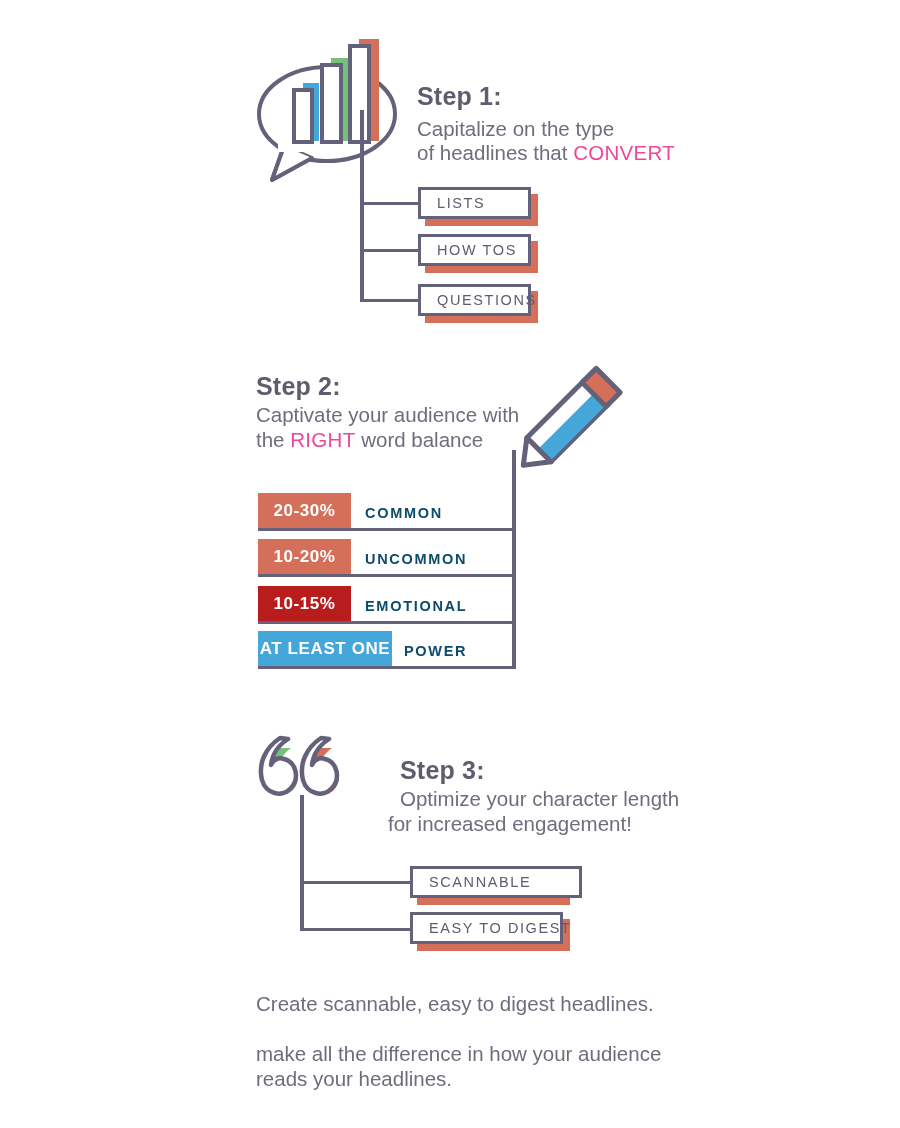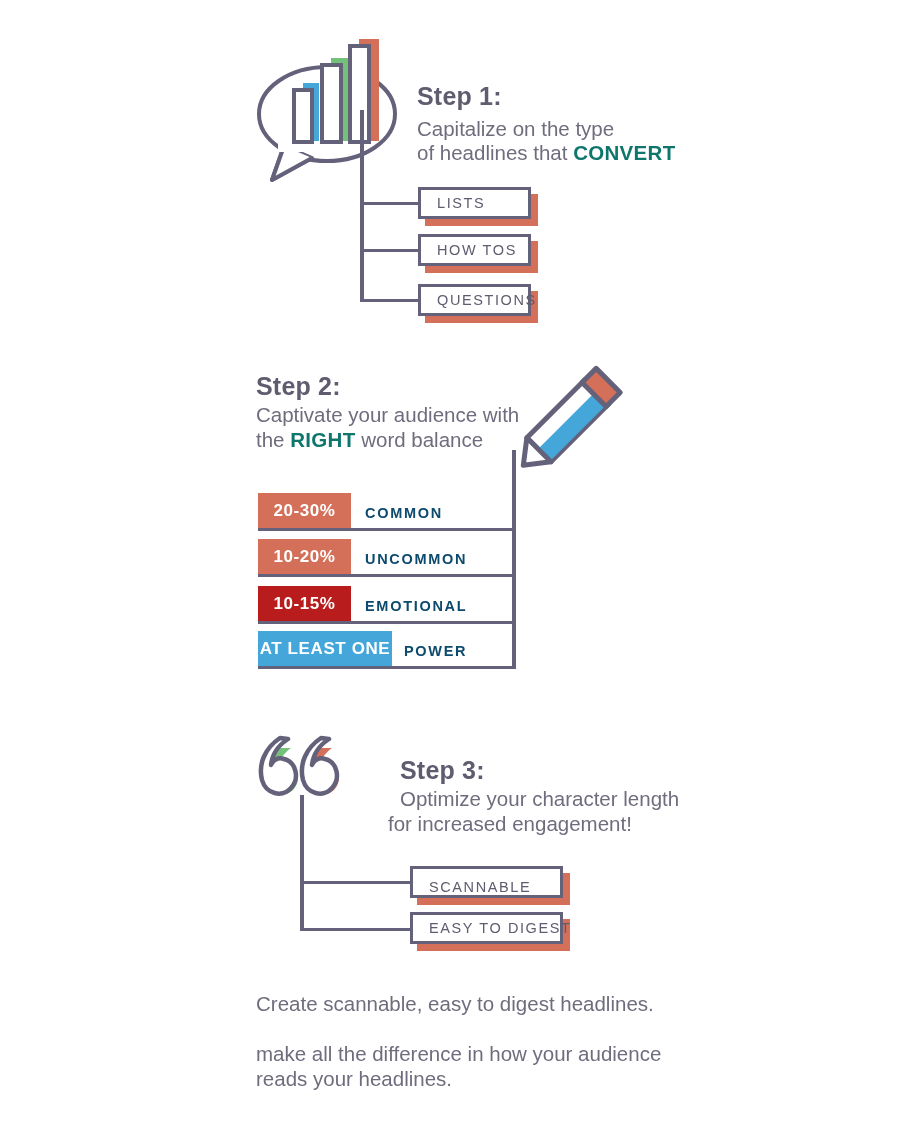--- a/index.html
+++ b/index.html
@@ -26,22 +26,22 @@
     letter-spacing: 0.2px;
     white-space: nowrap;
   }
   .step-body {
     font-size: 20.5px;
     color: #6f6d7d;
     line-height: 25px;
     white-space: nowrap;
   }
   .step-body b {
-    font-weight: bold;
-    color: #0f766e;
+    font-weight: normal;
+    color: #ec4899;
     letter-spacing: 0.3px;
   }
 
   
   .obox {
     position: absolute;
     box-sizing: border-box;
     background: #ffffff;
     border: 3px solid #64617a;
     display: flex;
@@ -232,21 +232,21 @@
 
     <div class="step-title abs" style="left:400px;top:756px;">Step 3:</div>
     <div class="step-body abs" style="left:400px;top:786px;">Optimize your character length</div>
     <div class="step-body abs" style="left:388px;top:811px;">for increased engagement!</div>
 
     <div class="line-v" style="left:300px;top:795px;width:4px;height:136px;"></div>
     <div class="line-h" style="left:300px;top:881px;width:113px;height:3px;"></div>
     <div class="line-h" style="left:300px;top:928px;width:113px;height:3px;"></div>
 
     <div class="obox-shadow" style="left:417px;top:873px;width:153px;height:32px;"></div>
-    <div class="obox" style="left:410px;top:866px;width:153px;height:32px;align-items:flex-end;">
+    <div class="obox" style="left:410px;top:866px;width:172px;height:32px;">
       <span class="obox-label">SCANNABLE</span>
     </div>
 
     <div class="obox-shadow" style="left:417px;top:919px;width:153px;height:32px;"></div>
     <div class="obox" style="left:410px;top:912px;width:153px;height:32px;">
       <span class="obox-label">EASY TO DIGEST</span>
     </div>
   </div>
 
   <div class="abs" style="left:0;top:0;width:900px;height:1128px;">

